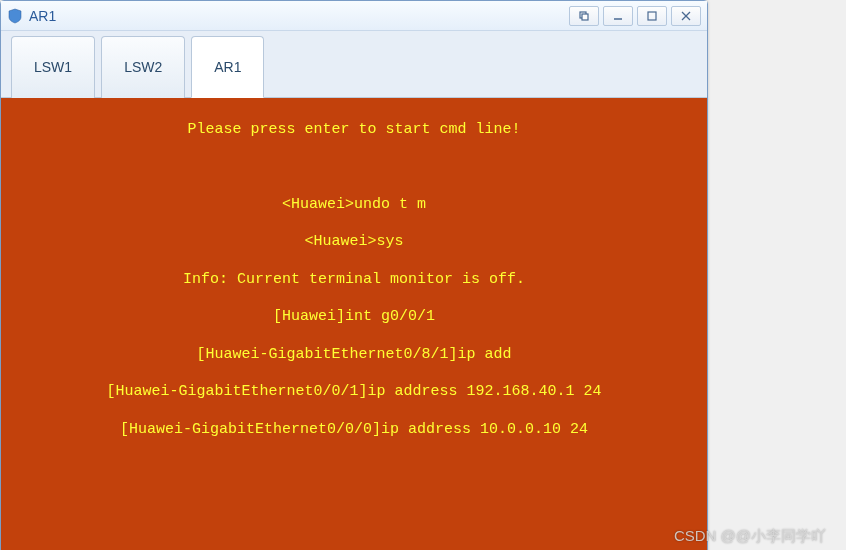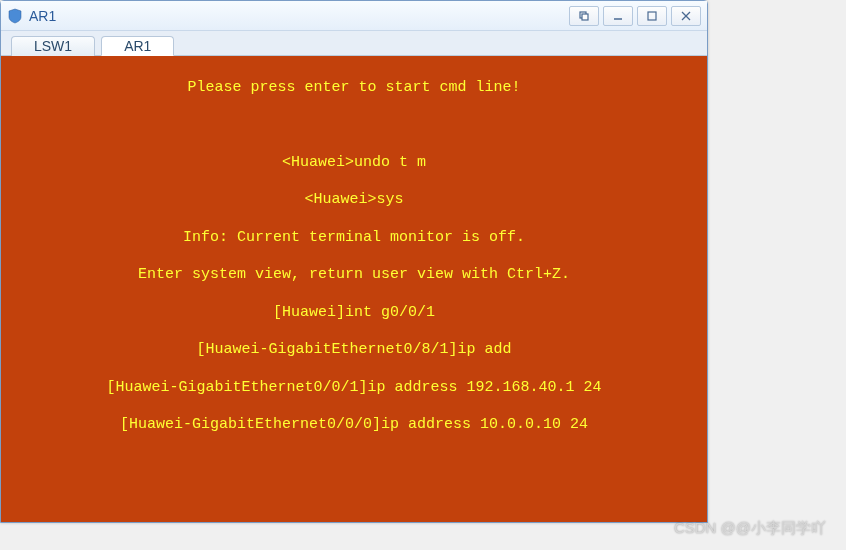--- a/index.html
+++ b/index.html
@@ -56,21 +56,21 @@
     }
     .win-btn svg { width: 12px; height: 12px; stroke: #4a6a92; fill: none; }
     .tabbar {
       background: #e7eef7;
       padding: 4px 6px 0 10px;
       display: flex;
       gap: 6px;
       border-bottom: 1px solid #bcd;
     }
     .tab {
-      padding: 1px 22px;
+      padding: 22px 22px;
       background: linear-gradient(#fafcfe, #e5edf5);
       border: 1px solid #b8c8db;
       border-bottom: none;
       border-radius: 4px 4px 0 0;
       color: #2a4a6a;
       font-size: 14px;
       cursor: pointer;
       position: relative;
       top: 1px;
     }
@@ -88,21 +88,21 @@
       padding: 4px 6px;
       height: 466px;
       white-space: pre;
       overflow: hidden;
       text-align: center;
     }
     .tl { display: block; min-height: 1.25em; }
     .watermark {
       position: absolute;
       right: 20px;
-      bottom: 12px;
+      bottom: 4px;
       color: rgba(220,220,220,0.85);
       font-size: 15px;
       text-shadow: 0 0 2px rgba(0,0,0,0.4);
       font-family: "Microsoft YaHei", sans-serif;
       pointer-events: none;
     }
   </style>
 </head>
 <body>
 
@@ -135,30 +135,30 @@
         <svg viewBox="0 0 12 12">
             <line x1="2" y1="2" x2="10" y2="10" stroke-width="1.3"></line>
             <line x1="10" y1="2" x2="2" y2="10" stroke-width="1.3"></line>
           </svg>
       </div>
     </div>
   </div>
 
   <div class="tabbar">
     <div class="tab">LSW1</div>
+    <div class="tab">LSW2</div>
     <div class="tab active">AR1</div>
   </div>
 
   <div class="terminal">
 <span class="tl">Please press enter to start cmd line!</span>
 <span class="tl"></span>
 <span class="tl">&lt;Huawei&gt;undo t m</span>
 <span class="tl">&lt;Huawei&gt;sys</span>
 <span class="tl">Info: Current terminal monitor is off.</span>
-<span class="tl">Enter system view, return user view with Ctrl+Z.</span>
 <span class="tl">[Huawei]int g0/0/1</span>
 <span class="tl">[Huawei-GigabitEthernet0/8/1]ip add</span>
 <span class="tl">[Huawei-GigabitEthernet0/0/1]ip address 192.168.40.1 24</span>
 <span class="tl">[Huawei-GigabitEthernet0/0/0]ip address 10.0.0.10 24</span>
 
 
 
 
 
 

